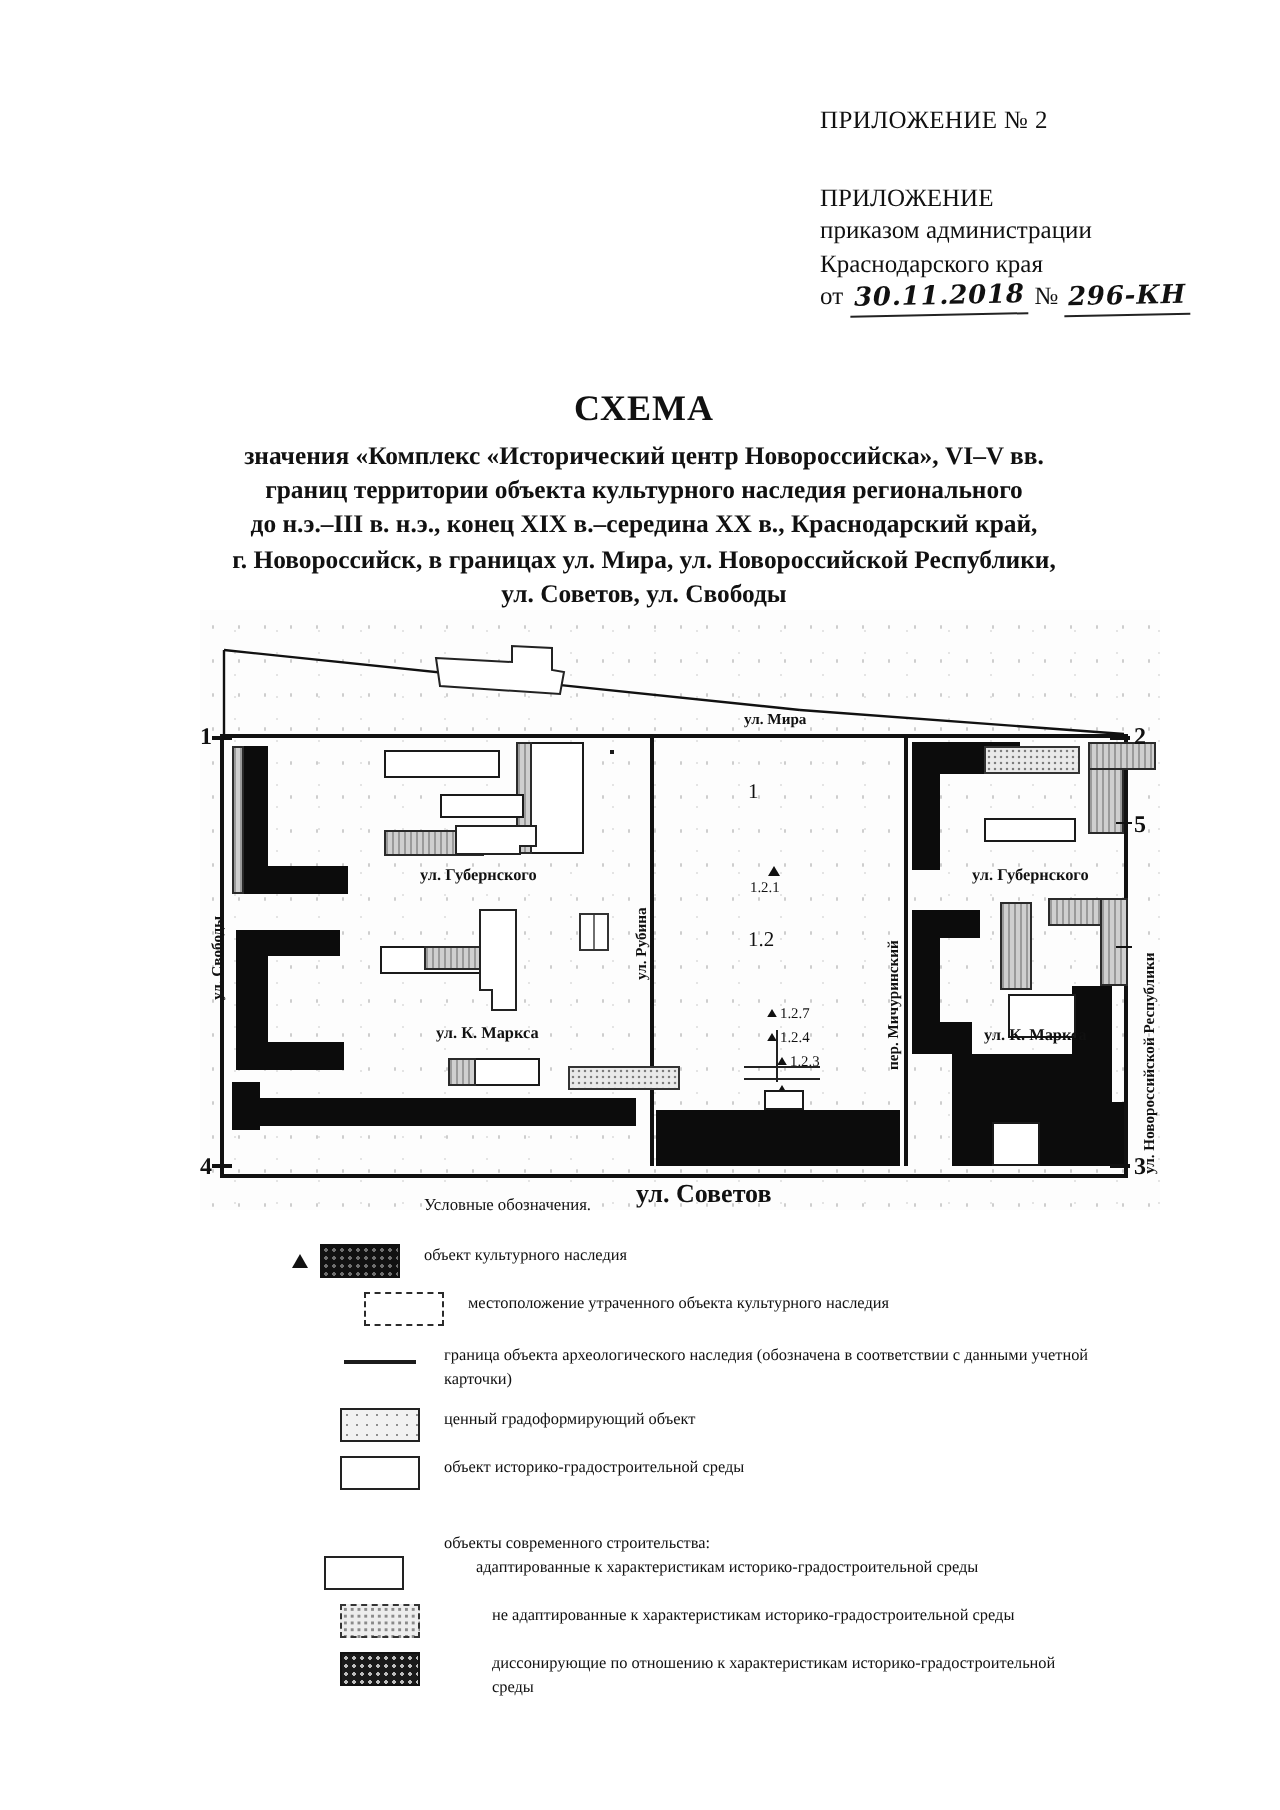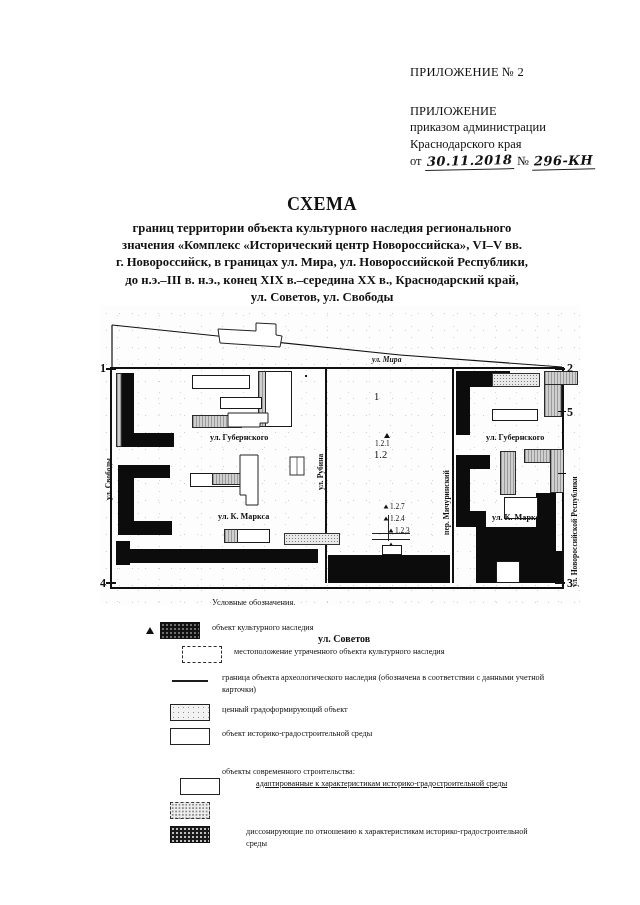--- a/index.html
+++ b/index.html
@@ -8,21 +8,21 @@
     background:#ffffff;
     font-family:"Liberation Serif", serif;
     color:#111;
     position:relative;
     overflow:hidden;
   }
   .page{position:absolute;left:0;top:0;width:640px;height:905px;}
 
   
   .approval{
-    position:absolute;left:410px;top:64px;width:220px;
+    position:absolute;left:410px;top:52px;width:220px;
     font-size:12.5px;line-height:1.32;
   }
   .appx{font-size:12.5px;letter-spacing:.2px;}
   .approval .blk2{margin-top:22px;}
   .approval .ln{display:block;}
   .hand{
     font-family:"DejaVu Serif", serif;
     font-style:italic;font-weight:bold;
     font-size:13px;
     border-bottom:1px solid #222;
@@ -112,24 +112,24 @@
         <span>от</span>
         <span class="hand">30.11.2018</span>
         <span>№</span>
         <span class="hand">296-КН</span>
       </span>
     </div>
   </div>
 
   <div class="title-wrap">
     <span class="sch">СХЕМА</span>
+    <span class="tl">значения «Комплекс «Исторический центр Новороссийска», VI–V вв.</span>
     <span class="tl">границ территории объекта культурного наследия регионального</span>
-    <span class="tl">значения «Комплекс «Исторический центр Новороссийска», VI–V вв.</span>
+    <span class="tl">до н.э.–III в. н.э., конец XIX в.–середина XX в., Краснодарский край,</span>
     <span class="tl">г. Новороссийск, в границах ул. Мира, ул. Новороссийской Республики,</span>
-    <span class="tl">до н.э.–III в. н.э., конец XIX в.–середина XX в., Краснодарский край,</span>
     <span class="tl">ул. Советов, ул. Свободы</span>
   </div>
 
   <div class="map">
     <div class="map-bg"></div>
     <div class="noise"></div>
 
     <svg width="480" height="300" style="position:absolute;left:0;top:0;">
       <line x1="12" y1="20" x2="300" y2="50" stroke="#111" stroke-width="1.2"></line>
       <line x1="300" y1="50" x2="462" y2="62" stroke="#111" stroke-width="1.2"></line>
@@ -171,21 +171,21 @@
     <svg width="480" height="300" style="position:absolute;left:0;top:0;">
       <polygon points="128,108 168,108 168,118 160,118 160,122 128,122" fill="#fff" stroke="#222" stroke-width="1"></polygon>
       <polygon points="140,150 158,150 158,200 146,200 146,190 140,190" fill="#fff" stroke="#222" stroke-width="1"></polygon>
       <rect x="190" y="152" width="14" height="18" fill="#fff" stroke="#333" stroke-width="1"></rect>
       <line x1="197" y1="152" x2="197" y2="170" stroke="#333" stroke-width=".7"></line>
     </svg>
 
     <div class="bignum" style="left:274px;top:86px;">1</div>
     <div class="tri" style="left:284px;top:128px;"></div>
     <div class="anum" style="left:275px;top:134px;">1.2.1</div>
-    <div class="bignum" style="left:274px;top:144px;">1.2</div>
+    <div class="bignum" style="left:274px;top:160px;">1.2</div>
     <div class="tri" style="left:283px;top:199px;transform:scale(.8);"></div>
     <div class="anum" style="left:290px;top:197px;">1.2.7</div>
     <div class="tri" style="left:283px;top:211px;transform:scale(.8);"></div>
     <div class="anum" style="left:290px;top:209px;">1.2.4</div>
     <div class="tri" style="left:288px;top:223px;transform:scale(.8);"></div>
     <div class="anum" style="left:295px;top:221px;">1.2.3</div>
     <div class="tri" style="left:288px;top:237px;transform:scale(.8);"></div>
     <div class="anum" style="left:286px;top:243px;">1.2.5</div>
     <div class="thinline" style="left:272px;top:228px;width:38px;"></div>
     <div class="thinline" style="left:272px;top:234px;width:38px;"></div>
@@ -204,30 +204,30 @@
     <div class="bldg b-black" style="left:356px;top:206px;width:30px;height:16px;"></div>
     <div class="bldg b-hatch" style="left:400px;top:146px;width:16px;height:44px;"></div>
     <div class="bldg b-hatch" style="left:424px;top:144px;width:40px;height:14px;"></div>
     <div class="bldg b-hatch" style="left:450px;top:144px;width:14px;height:44px;"></div>
     <div class="bldg b-black" style="left:436px;top:188px;width:20px;height:66px;"></div>
     <div class="bldg b-black" style="left:376px;top:222px;width:66px;height:34px;"></div>
     <div class="bldg b-black" style="left:376px;top:246px;width:86px;height:32px;"></div>
     <div class="bldg b-white" style="left:396px;top:256px;width:24px;height:22px;"></div>
     <div class="bldg b-white" style="left:404px;top:192px;width:34px;height:22px;"></div>
 
-    <div class="slabel" style="left:272px;top:50px;font-style:italic;">ул. Мира</div>
+    <div class="slabel" style="left:272px;top:50px;">ул. Мира</div>
     <div class="slabel vlabel" style="left:4px;top:195px;">ул. Свободы</div>
     <div class="slabel" style="left:110px;top:128px;font-size:8.2px;">ул. Губернского</div>
     <div class="slabel" style="left:118px;top:207px;font-size:8.2px;">ул. К. Маркса</div>
     <div class="slabel vlabel" style="left:216px;top:185px;">ул. Рубина</div>
     <div class="slabel vlabel" style="left:342px;top:230px;">пер. Мичуринский</div>
     <div class="slabel" style="left:386px;top:128px;font-size:8.2px;">ул. Губернского</div>
     <div class="slabel" style="left:392px;top:208px;font-size:8.2px;">ул. К. Маркса</div>
     <div class="slabel vlabel" style="left:470px;top:282px;">ул. Новороссийской Республики</div>
-    <div class="slabel" style="left:218px;top:284px;font-size:10px;margin-top:44px;">ул. Советов</div>
+    <div class="slabel" style="left:218px;top:284px;font-size:13px;">ул. Советов</div>
 
     <div class="cnum" style="left:0px;top:56px;">1</div>
     <div class="cnum" style="left:467px;top:56px;">2</div>
     <div class="cnum" style="left:467px;top:271px;">3</div>
     <div class="cnum" style="left:0px;top:271px;">4</div>
     <div class="cnum" style="left:467px;top:100px;">5</div>
 
     <div class="blkline" style="left:6px;top:63px;width:10px;height:2px;"></div>
     <div class="blkline" style="left:455px;top:63px;width:10px;height:2px;"></div>
     <div class="blkline" style="left:6px;top:277px;width:10px;height:2px;"></div>
@@ -263,27 +263,28 @@
     <div class="leg-row" style="left:10px;top:130px;">
       <div class="sw sw-plain"></div>
       <div class="leg-txt">объект историко-градостроительной среды</div>
     </div>
 
     <div class="leg-row" style="left:10px;top:168px;">
       <div class="sw" style="background:transparent;"></div>
       <div class="leg-txt">объекты современного строительства:</div>
     </div>
 
-    <div class="leg-row" style="left:20px;top:180px;text-decoration:underline;">
+    <div class="leg-row" style="left:2px;top:180px;">
       <div class="sw sw-plain"></div>
       <div class="leg-txt ind">адаптированные к характеристикам историко-градостроительной среды</div>
     </div>
 
     <div class="leg-row" style="left:10px;top:204px;">
       <div class="sw sw-dot"></div>
+      <div class="leg-txt ind">не адаптированные к характеристикам историко-градостроительной среды</div>
     </div>
 
     <div class="leg-row" style="left:10px;top:228px;">
       <div class="sw sw-dark"></div>
       <div class="leg-txt ind" style="max-width:300px;">диссонирующие по отношению к характеристикам историко-градостроительной среды</div>
     </div>
   </div>
 
 </div>
 

